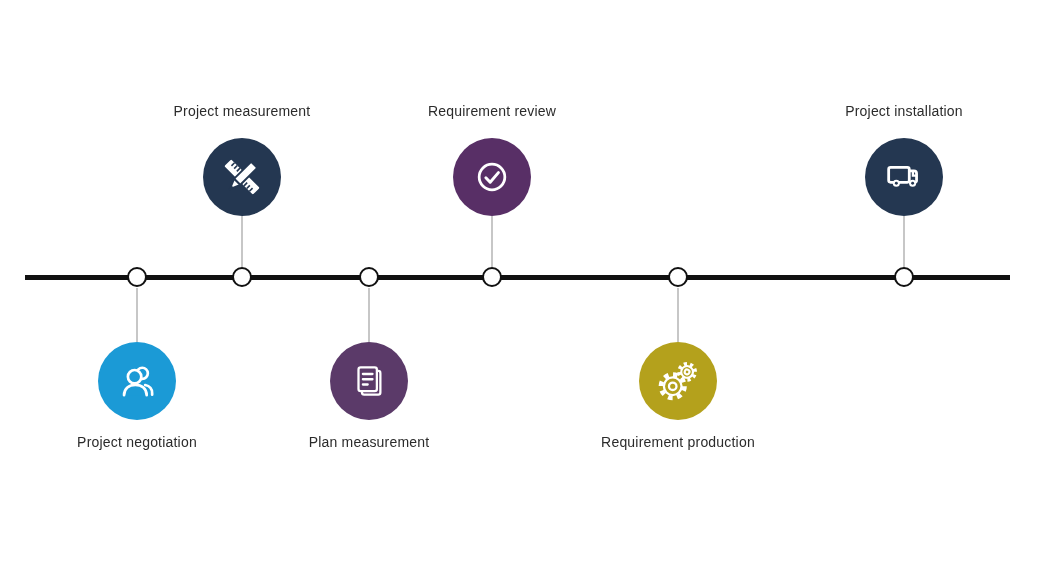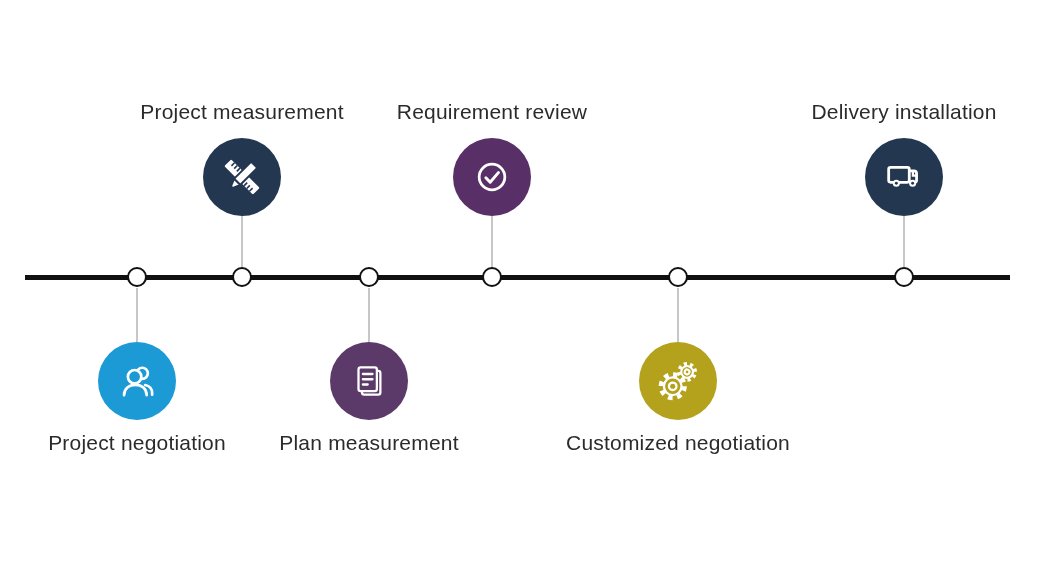--- a/index.html
+++ b/index.html
@@ -6,21 +6,21 @@
   #stage{
     position:relative;width:1060px;height:561px;background:#ffffff;
     font-family:"Liberation Sans", sans-serif;overflow:hidden;
   }
   #timeline-line{
     position:absolute;left:25px;top:275px;width:985px;height:5px;background:#111;
   }
   .step{position:absolute;top:0;left:var(--x);width:0;height:561px;}
   .step .label{
     position:absolute;left:0;transform:translateX(-50%);
-    white-space:nowrap;font-size:21px;line-height:21px;color:#2b2b2b;
+    white-space:nowrap;font-size:14px;line-height:21px;color:#2b2b2b;
     letter-spacing:0.2px;
   }
   .step.above .label{top:101px;}
   .step.below .label{top:432px;}
   .step .icon-circle{
     position:absolute;left:0;transform:translateX(-50%);
     width:78px;height:78px;border-radius:50%;background:var(--c);
     display:flex;align-items:center;justify-content:center;
   }
   .step.above .icon-circle{top:138px;}
@@ -129,33 +129,33 @@
           <circle class="nofill wstroke" cx="18.5" cy="29.5" r="9.2" stroke-width="2.4"></circle>
           <circle class="nofill wstroke" cx="18.5" cy="29.5" r="3.9" stroke-width="2.4"></circle>
         </g>
         <g transform="rotate(20 33.5 14.5)">
           <circle class="nofill wstroke" cx="33.5" cy="14.5" r="8.2" stroke-width="4.2" stroke-dasharray="3.2 3.24"></circle>
           <circle class="nofill wstroke" cx="33.5" cy="14.5" r="6.1" stroke-width="2.2"></circle>
           <circle class="nofill wstroke" cx="33.5" cy="14.5" r="2.5" stroke-width="2.2"></circle>
         </g>
       </svg>
     </div>
-    <div class="label">Customized negotiation</div>
+    <div class="label">Requirement production</div>
   </div>
 
   <div class="step above" style="--x: 904px; --c: #243751;">
     <div class="node"></div>
     <div class="connector"></div>
     <div class="icon-circle">
       <svg width="46" height="46" viewBox="0 0 48 48">
         <rect class="nofill wstroke" x="8" y="14" width="21.5" height="15.5" rx="2" stroke-width="2.9"></rect>
         <path class="nofill wstroke" stroke-width="2.9" stroke-linejoin="round" d="M29.5 17.5 h4.8 a2.8 2.8 0 0 1 2.8 2.8 v7.7 a1.5 1.5 0 0 1 -1.5 1.5 h-6.1"></path>
         <path class="nofill wstroke" stroke-width="2.4" d="M33.3 17.8 v4.7 h3.6"></path>
         <circle class="wfill" cx="16" cy="30.5" r="3.7"></circle>
         <circle class="cfill" cx="16" cy="30.5" r="1.5"></circle>
         <circle class="wfill" cx="33" cy="30.5" r="3.7"></circle>
         <circle class="cfill" cx="33" cy="30.5" r="1.5"></circle>
       </svg>
     </div>
-    <div class="label">Delivery installation</div>
+    <div class="label">Project installation</div>
   </div>
 
 </div>
 
 </body></html>

